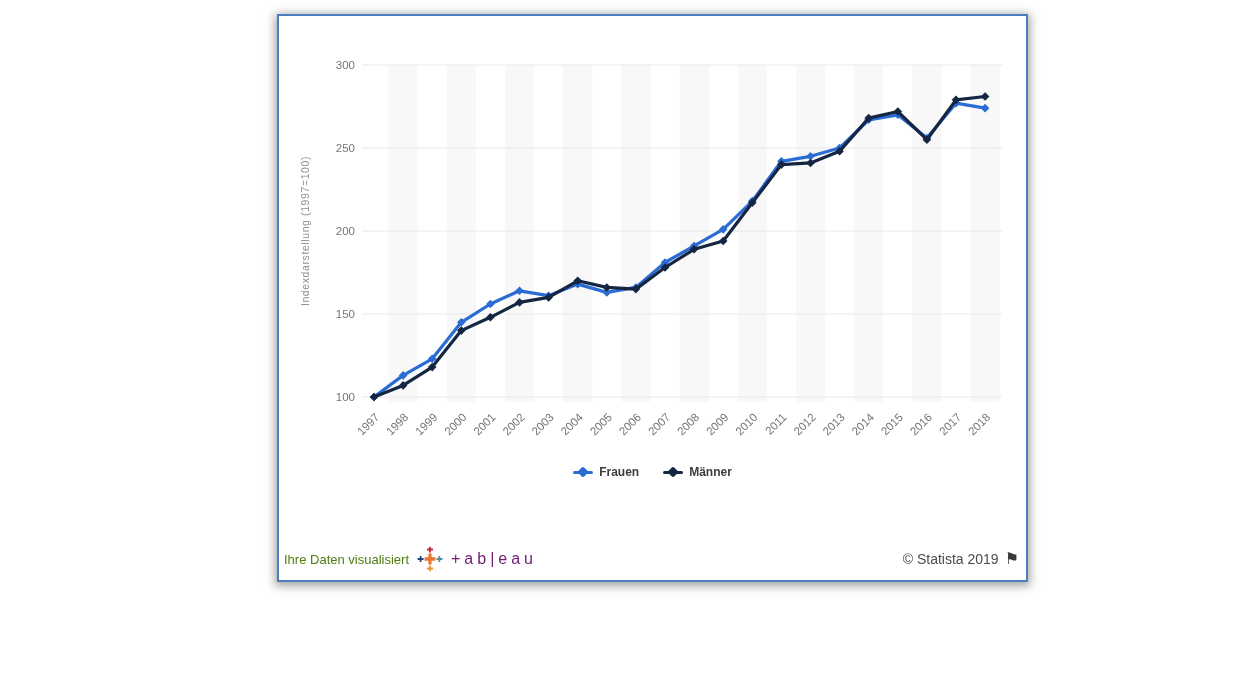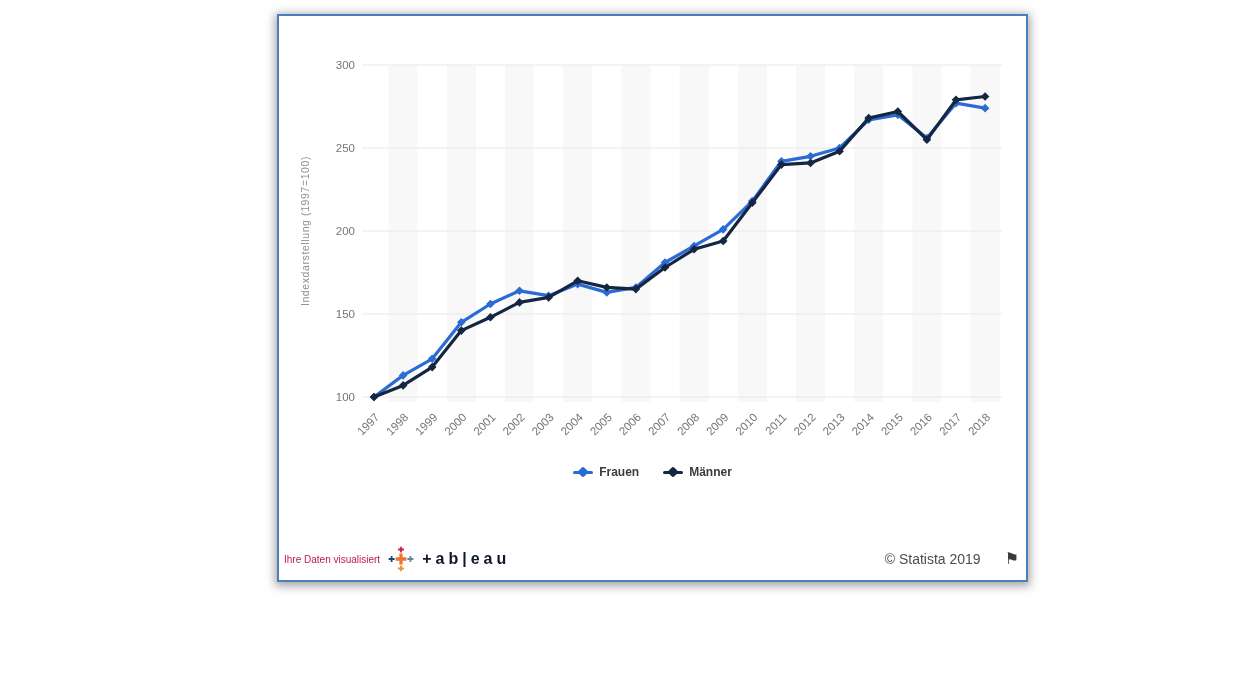--- a/index.html
+++ b/index.html
@@ -14,23 +14,23 @@
   #legend{position:absolute;left:0;top:449px;width:747px;display:flex;
         justify-content:center;align-items:center;gap:24px;}
   .legend-item{display:flex;align-items:center;gap:6px;}
   .legend-label{font-size:12px;font-weight:700;color:#3c3c3c;}
   .lmark{position:relative;width:20px;height:12px;}
   .lm-line{position:absolute;top:4.5px;left:0;width:20px;height:3px;border-radius:2px;}
   .lm-diamond{position:absolute;left:6px;top:2px;width:8px;height:8px;transform:rotate(45deg);border-radius:2px;}
   #card-footer{position:absolute;left:5px;right:7px;bottom:5px;height:32px;
         display:flex;justify-content:space-between;align-items:center;}
   .footer-left{display:flex;align-items:center;gap:8px;}
-  .footer-left-text{font-size:10px;color:#be185d;}
-  .tableau-wordmark{font-size:16px;font-weight:700;color:#0f172a;letter-spacing:4px;}
-  .footer-right{display:flex;align-items:center;gap:24px;justify-content:space-between;}
+  .footer-left-text{font-size:13px;color:#4d7c0f;}
+  .tableau-wordmark{font-size:16px;font-weight:400;color:#701a75;letter-spacing:4px;}
+  .footer-right{display:flex;align-items:center;gap:6px;justify-content:space-between;}
   .statista-text{font-size:14px;color:#4c4c4c;}
   .flag-icon{font-size:16px;color:#3a3a3a;line-height:1;}
   #caption{position:absolute;left:14px;top:612px;width:1238px;
         font-size:18.5px;line-height:33px;color:#3e7dbd;}
 </style>
 </head>
 <body>
 
 <div id="page">
 

